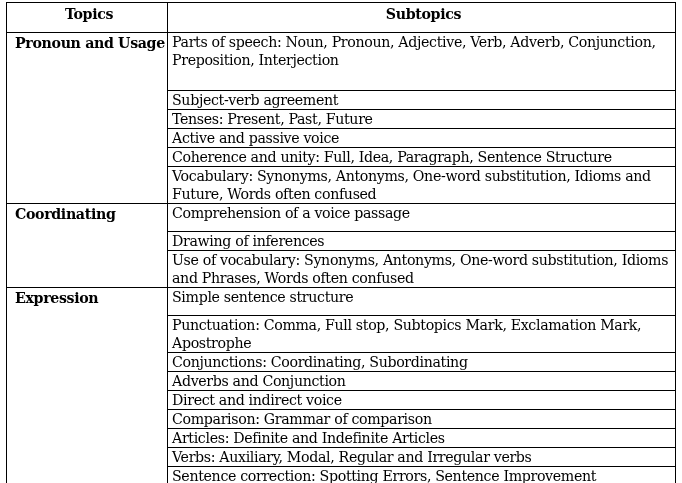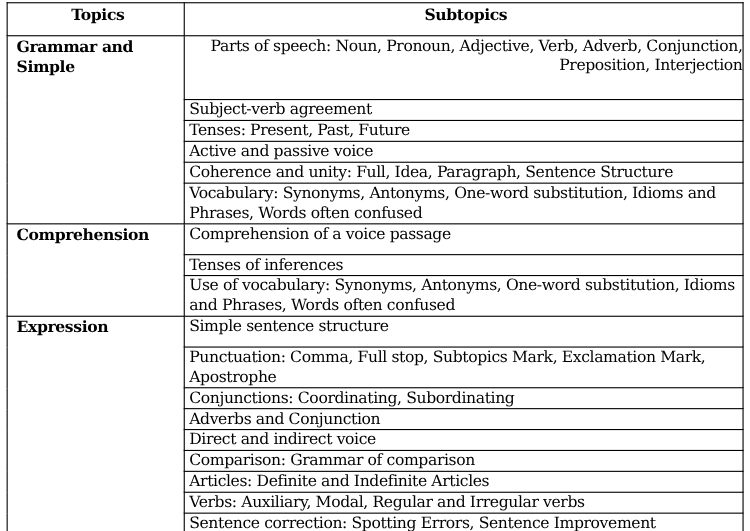--- a/index.html
+++ b/index.html
@@ -12,21 +12,21 @@
     table-layout: fixed;
   }
   .tbl td, .tbl th {
     border: 1px solid #000; padding: 0 0 0 4px; vertical-align: top;
     letter-spacing: -0.35px;
   }
   .tbl th { font-weight: bold; height: 27px; vertical-align: top; padding-top: 2px; }
   .topic { font-weight: bold; padding-left: 8px !important; padding-top: 1px !important; }
   .col1 { width: 161px; }
   .sub { padding-top: 0; }
-  .h57 { height: 57px; text-align: right; }
+  .h57 { height: 57px; }
   .h36 { height: 36px; }
   .h27 { height: 27px; }
   .h18 { height: 18px; margin-top: 48px; }
 </style>
 </head>
 <body>
 
 <table class="tbl">
   <colgroup>
       <col class="col1">
@@ -34,45 +34,45 @@
     </colgroup>
   <thead>
     <tr>
       <th>Topics</th>
       <th>Subtopics</th>
     </tr>
   </thead>
   <tbody>
 
     <tr>
-      <td rowspan="6" class="topic">Grammar and Simple</td>
+      <td rowspan="6" class="topic">Pronoun and Usage</td>
       <td class="sub h57">Parts of speech: Noun, Pronoun, Adjective, Verb, Adverb, Conjunction, Preposition, Interjection</td>
     </tr>
     <tr>
       <td class="sub h18">Subject-verb agreement</td>
     </tr>
     <tr>
       <td class="sub h18">Tenses: Present, Past, Future</td>
     </tr>
     <tr>
       <td class="sub h18">Active and passive voice</td>
     </tr>
     <tr>
       <td class="sub h18">Coherence and unity: Full, Idea, Paragraph, Sentence Structure</td>
     </tr>
     <tr>
-      <td class="sub h36">Vocabulary: Synonyms, Antonyms, One-word substitution, Idioms and Phrases, Words often confused</td>
+      <td class="sub h36">Vocabulary: Synonyms, Antonyms, One-word substitution, Idioms and Future, Words often confused</td>
     </tr>
 
     <tr>
-      <td rowspan="3" class="topic">Comprehension</td>
+      <td rowspan="3" class="topic">Coordinating</td>
       <td class="sub h27">Comprehension of a voice passage</td>
     </tr>
     <tr>
-      <td class="sub h18">Tenses of inferences</td>
+      <td class="sub h18">Drawing of inferences</td>
     </tr>
     <tr>
       <td class="sub h36">Use of vocabulary: Synonyms, Antonyms, One-word substitution, Idioms and Phrases, Words often confused</td>
     </tr>
 
     <tr>
       <td rowspan="9" class="topic">Expression</td>
       <td class="sub h27">Simple sentence structure</td>
     </tr>
     <tr>

